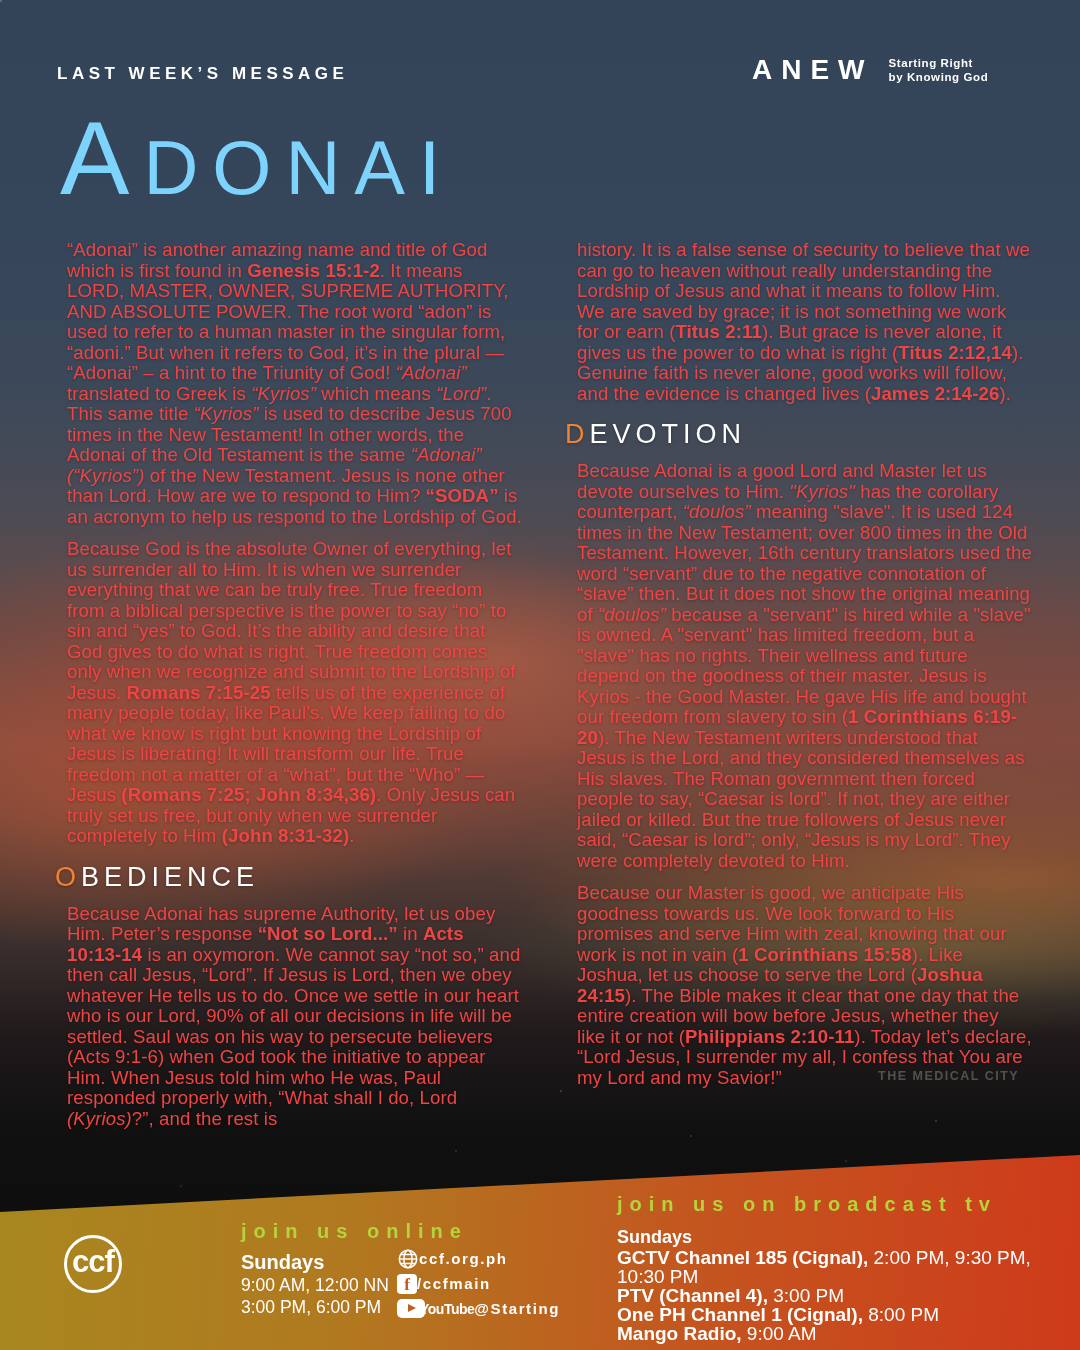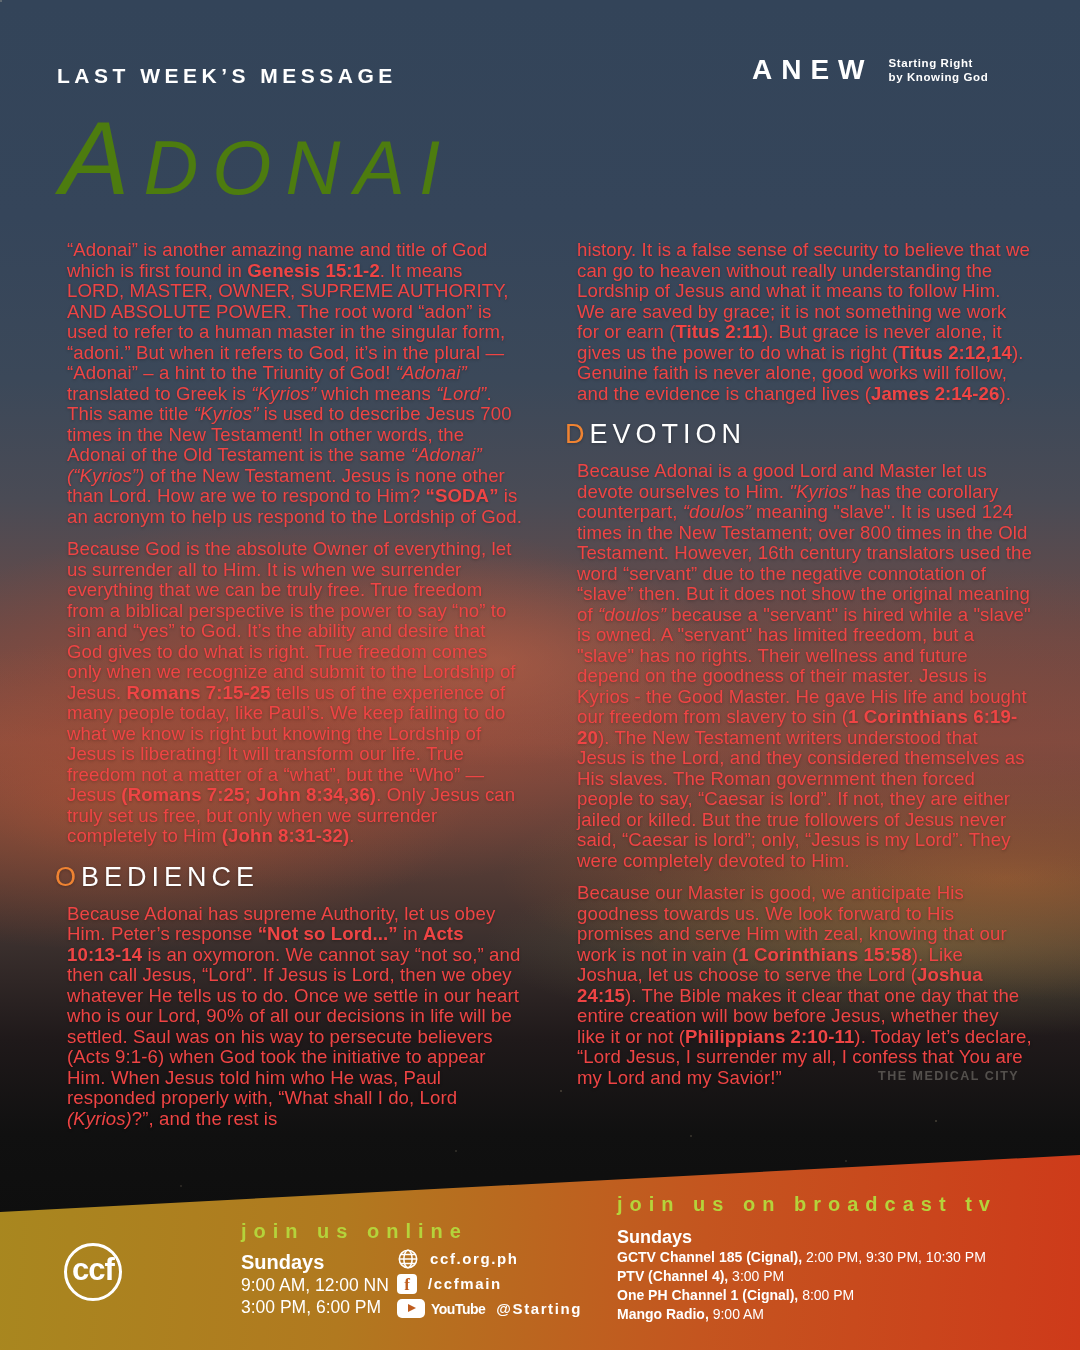--- a/index.html
+++ b/index.html
@@ -31,30 +31,30 @@
       760px 1070px 0 rgba(255,235,190,.20), 845px 1160px 0 rgba(255,235,190,.15),
       935px 1120px 0 rgba(255,235,190,.22), 1010px 1055px 0 rgba(255,235,190,.18),
       180px 1185px 0 rgba(255,235,190,.14), 610px 1180px 0 rgba(255,235,190,.14);
   }
   .medical-city{
     position:absolute;left:878px;top:1069px;font-size:12.5px;font-weight:bold;
     letter-spacing:1.5px;color:#9a968e;opacity:.45;
   }
   
   .kicker{
-    position:absolute;left:57px;top:64px;font-size:21px;font-weight:bold;
+    position:absolute;left:57px;top:64px;font-size:17px;font-weight:bold;
     letter-spacing:4.5px;color:#ffffff;
   }
   .brand{position:absolute;left:752px;top:56px;display:flex;align-items:center;gap:15px;color:#fff;}
   .brand-name{font-size:28px;font-weight:bold;letter-spacing:9px;line-height:1;}
   .brand-tagline{font-size:11.5px;font-weight:bold;line-height:14px;letter-spacing:.6px;white-space:pre-line;}
   .title{
     position:absolute;left:60px;top:106px;margin:0;font-weight:400;
     font-size:76px;line-height:104px;letter-spacing:14px;
-    color:#4d7c0f;text-transform:uppercase;font-style:italic;
+    color:#7dd3fc;text-transform:uppercase;
   }
   .title::first-letter{font-size:104px;}
   
   .col{position:absolute;top:228px;width:479px;}
   .col-left{left:55px;}
   .col-right{left:565px;}
   .col p{
     margin:12px;font-size:18.6px;line-height:20.5px;letter-spacing:.1px;
     color:#ef4444;text-shadow:0 1px 3px rgba(0,0,0,.28);
   }
@@ -66,43 +66,43 @@
   .section-heading::first-letter{color:#ef8332;}
   .b{font-weight:bold;}
   .i{font-style:italic;}
   
   .footer{
     position:absolute;left:0;top:1150px;width:1080px;height:200px;
     background:linear-gradient(94deg,#a8871f 0%,#b1791f 32%,#c4551f 65%,#ce3a1a 100%);
     clip-path:polygon(0 62px,100% 5px,100% 100%,0 100%);
   }
   .ccf-logo{
-    position:absolute;left:64px;top:93px;width:58px;height:58px;border:3px solid #fff;
+    position:absolute;left:64px;top:85px;width:58px;height:58px;border:3px solid #fff;
     border-radius:50%;display:flex;align-items:center;justify-content:center;
     color:#fff;font-size:31px;font-weight:bold;letter-spacing:-1px;box-sizing:border-box;
     padding-bottom:4px;
   }
   .f-heading{font-size:20px;letter-spacing:7px;color:#b5d33b;font-weight:600;}
   .online{position:absolute;left:241px;top:70px;}
   .online .f-day{margin-top:8px;font-size:20px;font-weight:bold;color:#fff;}
   .online .f-time{font-size:17.5px;color:#fff;line-height:22px;}
   .links{position:absolute;left:397px;top:96px;}
-  .link-row{display:flex;align-items:center;gap:11px;height:25px;color:#fff;}
+  .link-row{display:flex;align-items:center;height:25px;color:#fff;}
   .link-label{font-size:15px;font-weight:bold;letter-spacing:1.6px;}
   .globe{width:22px;height:22px;}
   .fb{width:20px;height:20px;background:#fff;border-radius:4px;display:flex;align-items:flex-end;
       justify-content:center;color:#bf5c1e;font-size:17px;font-weight:bold;font-family:"Liberation Serif",serif;
       overflow:hidden;line-height:18px;}
   .yt{width:28px;height:19px;background:#fff;border-radius:5px;position:relative;flex:0 0 auto;}
   .yt::after{content:"";position:absolute;left:11px;top:5px;border-left:8px solid #bf5c1e;
       border-top:4.5px solid transparent;border-bottom:4.5px solid transparent;}
   .yt-word{font-size:14px;font-weight:bold;letter-spacing:-.5px;margin-left:-5px;}
   .broadcast{position:absolute;left:617px;top:43px;}
   .broadcast .f-day{margin-top:11px;font-size:18px;font-weight:bold;color:#fff;}
-  .broadcast .b-row{font-size:14px;color:#fff;line-height:19px;}
+  .broadcast .b-row{font-size:19px;color:#fff;line-height:19px;}
 </style>
 </head>
 <body>
 
 <div class="canvas">
   <div class="bg"></div>
   <div class="city-lights"></div>
   <div class="medical-city">THE MEDICAL CITY</div>
 
   <div class="kicker">LAST WEEK’S MESSAGE</div>

